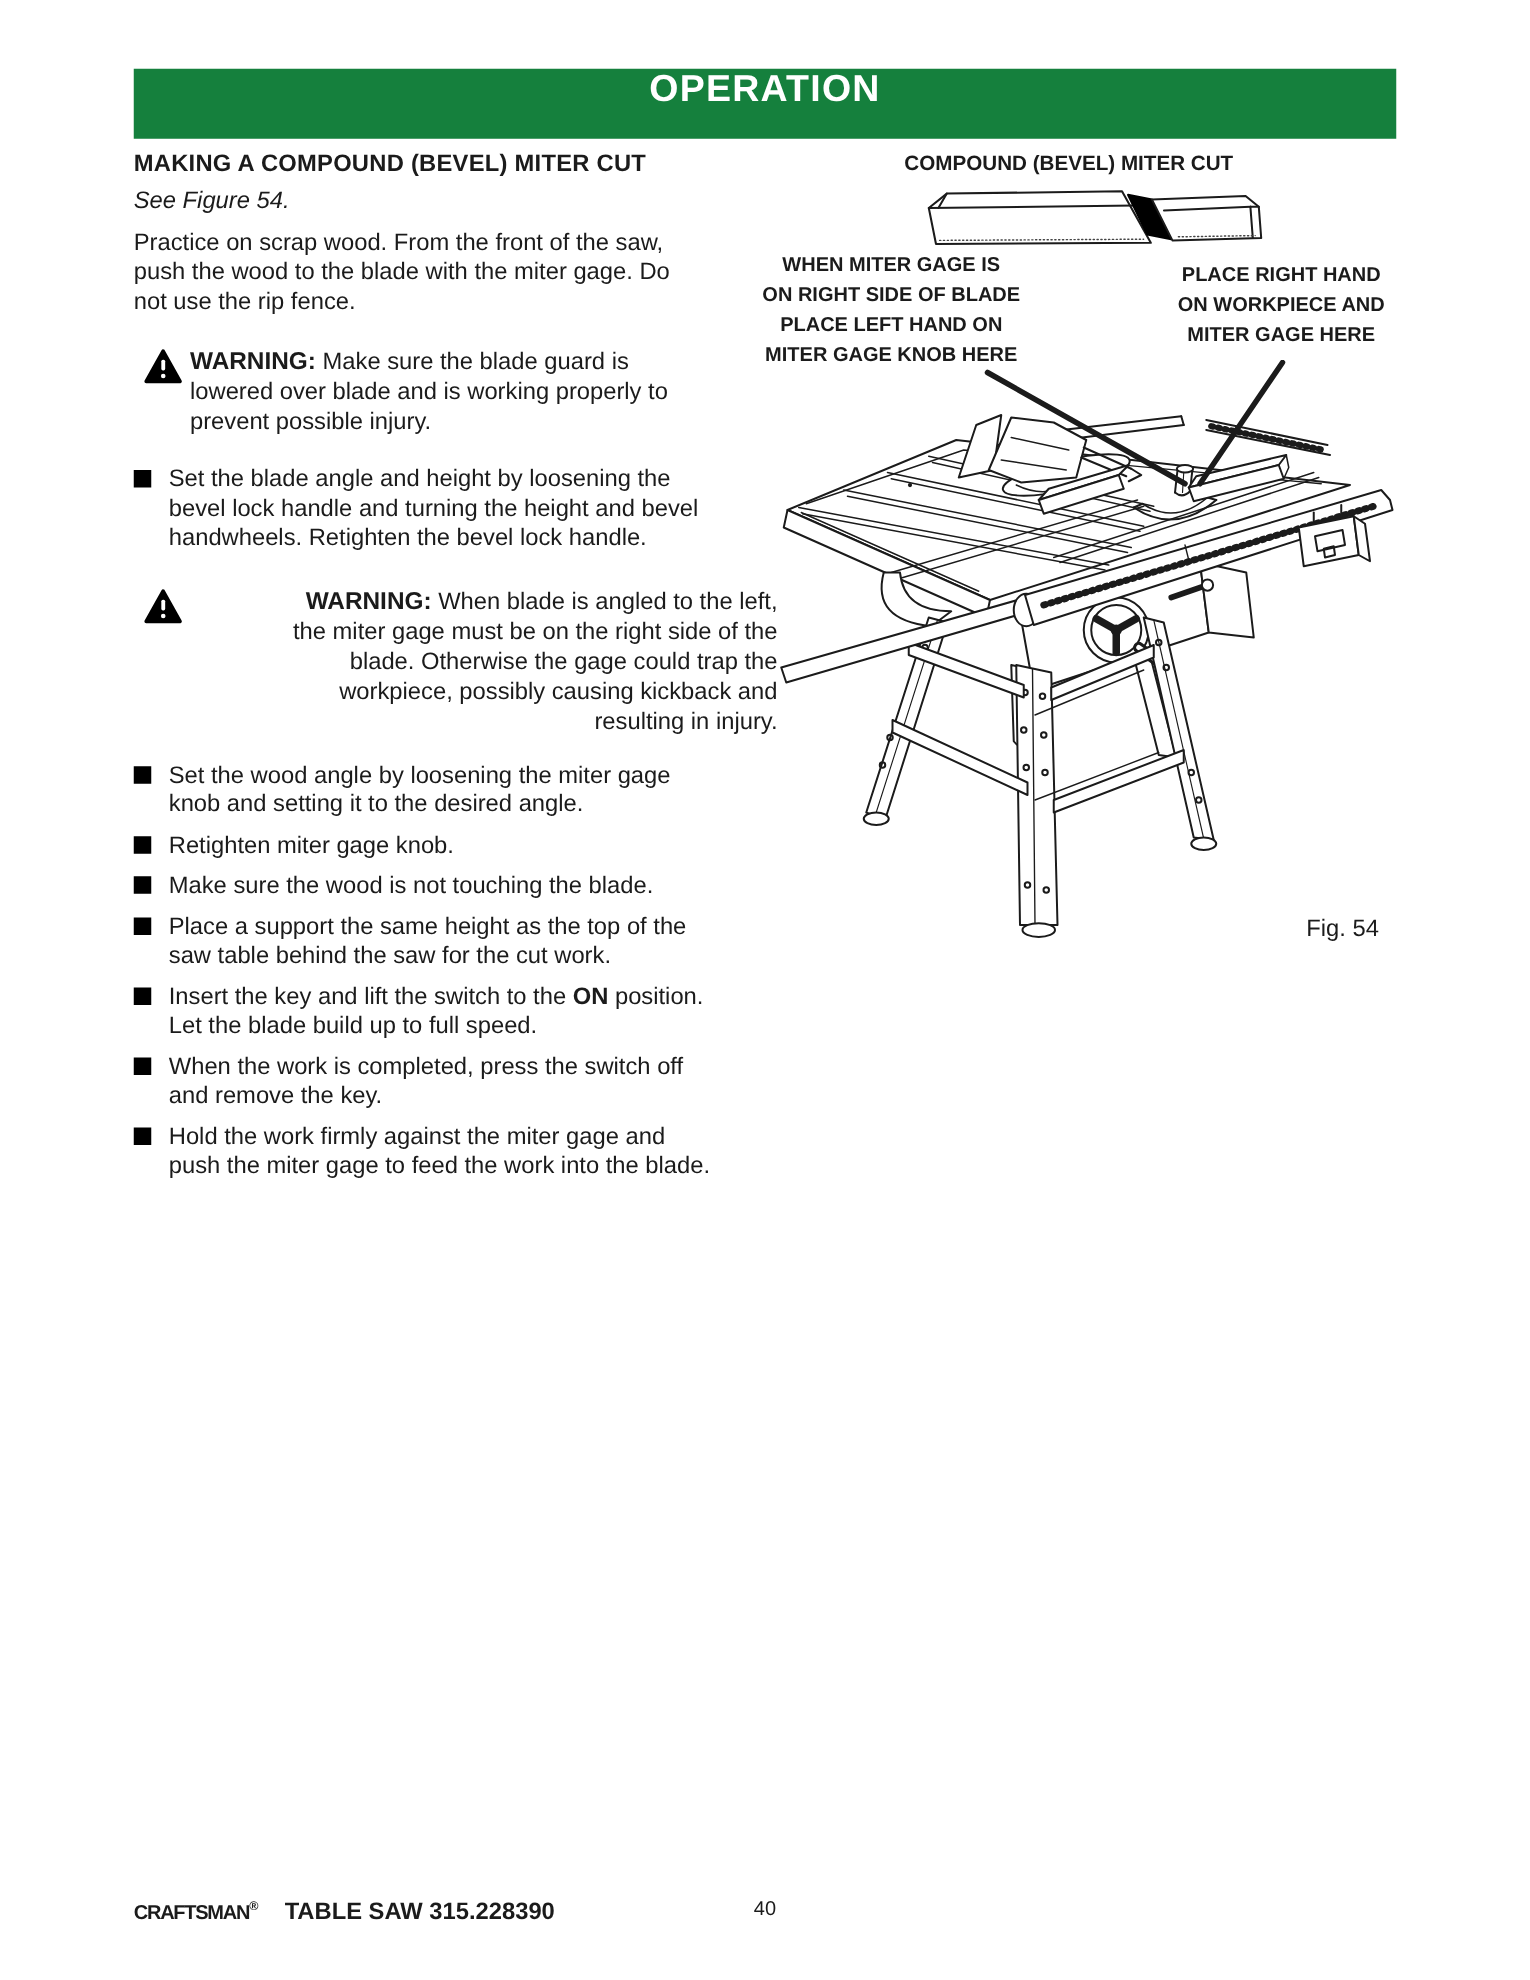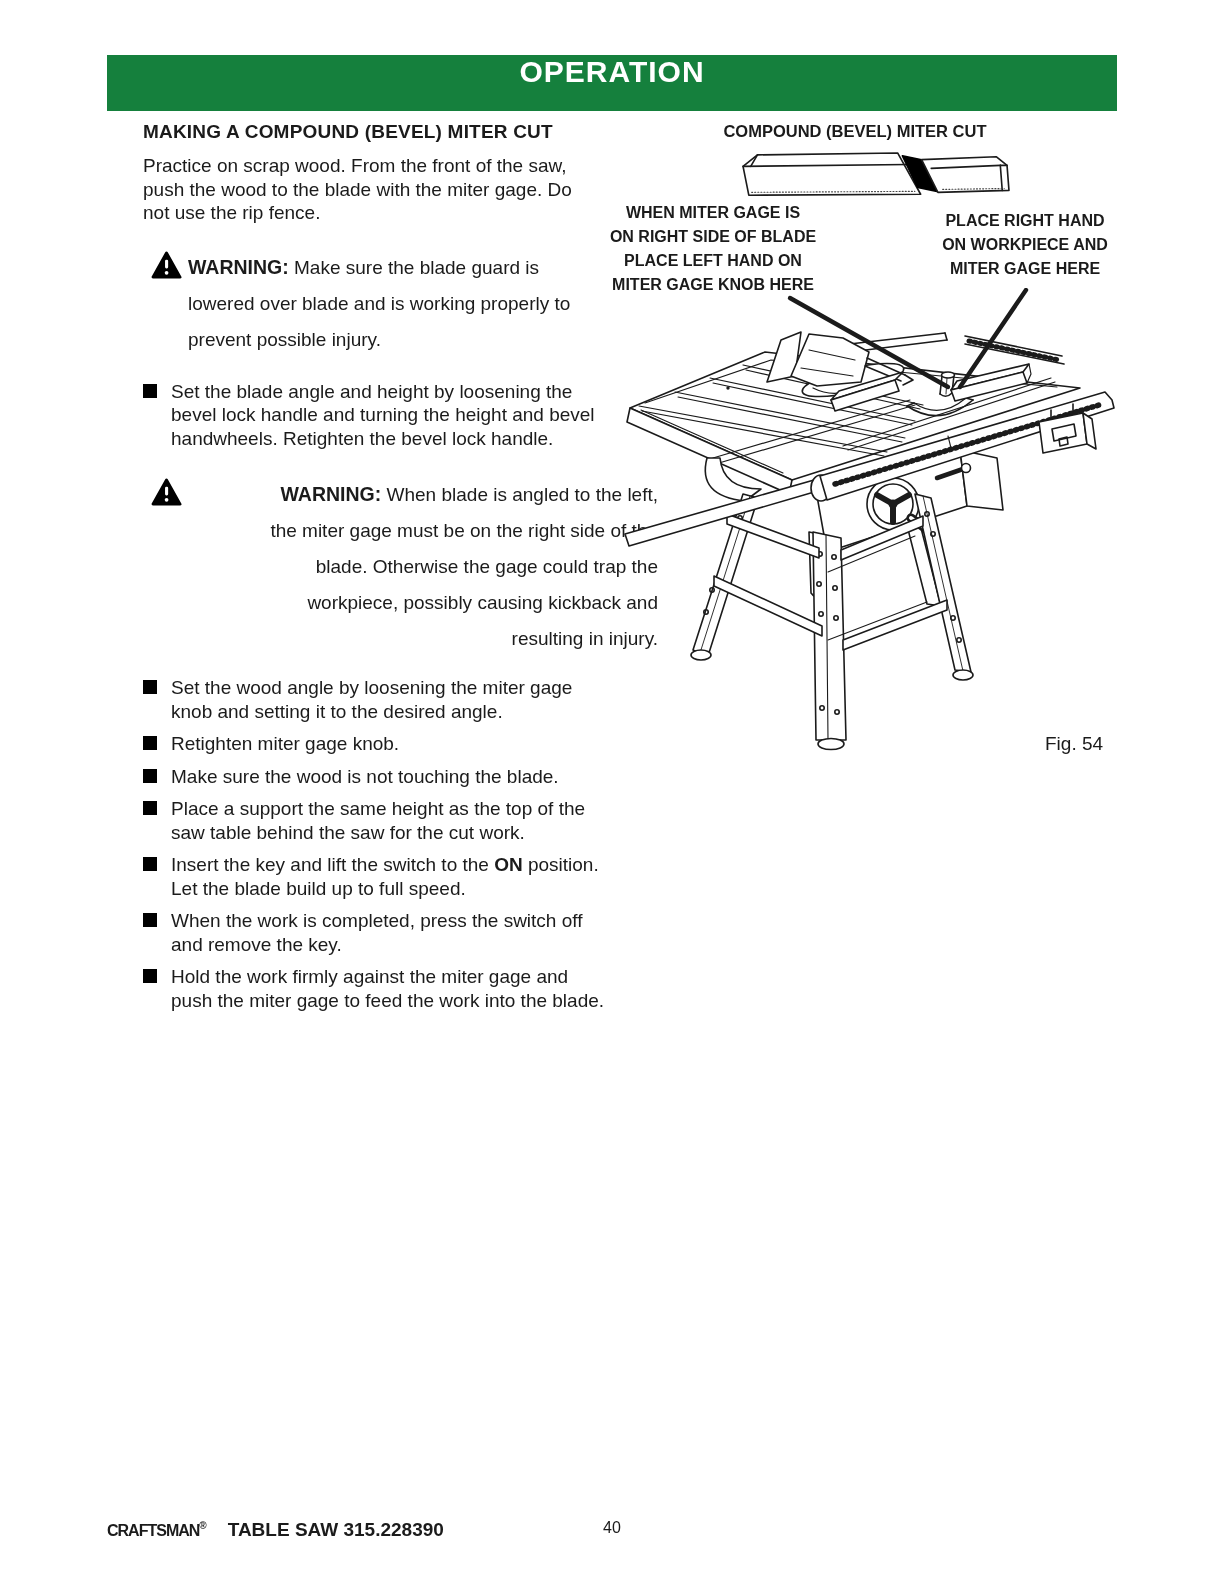--- a/index.html
+++ b/index.html
@@ -4,26 +4,26 @@
 <style>
   html,body{margin:0;padding:0;}
   body{width:1224px;height:1584px;background:#ffffff;position:relative;
        font-family:"Liberation Sans", sans-serif;color:#1b1b1b;overflow:hidden;}
   .abs{position:absolute;}
   
   .header-bar{position:absolute;left:107px;top:55px;width:1010px;height:56px;background:#15803d;
               display:flex;align-items:flex-start;justify-content:center;}
   .header-bar .t{color:#fff;font-size:30px;font-weight:bold;letter-spacing:1px;}
   
-  .left-col{position:absolute;left:107px;top:120px;width:515px;font-size:19px;line-height:23.5px;margin-left:36px;}
+  .left-col{position:absolute;left:107px;top:120px;width:515px;font-size:19px;line-height:23.5px;}
   .title{font-weight:bold;font-size:19px;line-height:24px;letter-spacing:.2px;}
   .see{font-style:italic;margin-top:5px;}
   .intro{margin-top:10px;}
   .lines{white-space:pre-line;}
-  .warning{position:relative;margin-top:24px;padding-left:45px;line-height:36px;}
+  .warning{position:relative;margin-top:24px;padding-left:45px;line-height:24px;}
   .warning.second{margin-top:26px;text-align:right;}
   .warning .wicon{position:absolute;left:8px;top:2px;}
   .wlabel{font-weight:bold;font-size:19.5px;}
   .step{position:relative;padding-left:28px;margin-top:9px;}
   .step.first{margin-top:22px;}
   .steps{margin-top:19px;}
   .sq{position:absolute;left:0;top:4px;width:14px;height:14px;background:#000;display:block;}
   .bold{font-weight:bold;}
   
   .fig-caption{position:absolute;left:640px;top:122px;width:430px;text-align:center;
@@ -42,20 +42,21 @@
 </style>
 </head>
 <body>
 
 <div class="header-bar">
   <span class="t">OPERATION</span>
 </div>
 
 <div class="left-col">
   <div class="title">MAKING A COMPOUND (BEVEL) MITER CUT</div>
+  <div class="see">See Figure 54.</div>
   <div class="intro lines">Practice on scrap wood. From the front of the saw,
 push the wood to the blade with the miter gage. Do
 not use the rip fence.</div>
 
   <div class="warning first">
     <span class="wicon">
       <svg width="31" height="29" viewBox="0 0 32 30">
         <path d="M16,2 L30,27 L2,27 Z" fill="#000" stroke="#000" stroke-width="3" stroke-linejoin="round"></path>
         <rect x="14.5" y="9" width="3.2" height="9" rx="1.4" fill="#fff"></rect>
         <circle cx="16.1" cy="22.6" r="1.9" fill="#fff"></circle>

